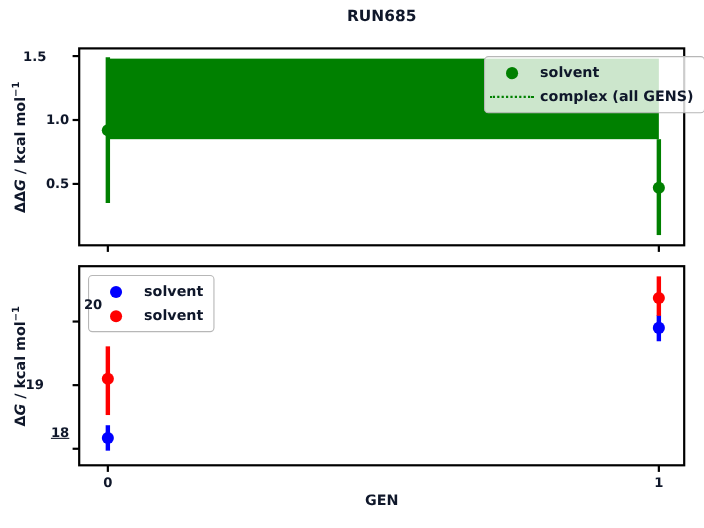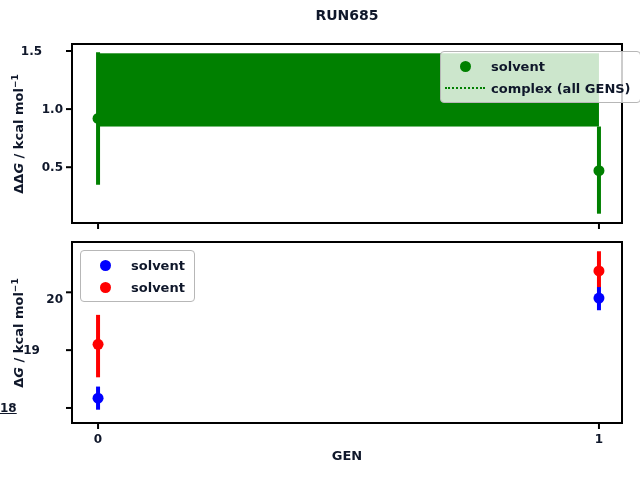--- a/index.html
+++ b/index.html
@@ -93,18 +93,18 @@
       <span class="handle">
         <span class="dot" style="background: rgb(255, 0, 0);"></span>
       </span>
       <span class="lbl">solvent</span>
     </div>
   </div>
 
 <div class="tick-label" style="left: 0px; width: 63px; top: 158.208px; text-align: right;">0.5</div>
     <div class="tick-label" style="left: 0px; width: 63px; top: 100.091px; text-align: right;">1.0</div>
     <div class="tick-label" style="left: 0px; width: 63px; top: 41.974px; text-align: center;">1.5</div>
-    <div class="tick-label" style="left: 0px; width: 63px; top: 399px;  text-decoration: underline;">18</div>
+    <div class="tick-label" style="left: 0px; width: 63px; top: 384px; text-align: right; text-decoration: underline;">18</div>
     <div class="tick-label" style="left: 0px; width: 63px; top: 341.137px; text-align: center;">19</div>
-    <div class="tick-label" style="left: 0px; width: 63px; top: 290px; text-align: right;">20</div>
+    <div class="tick-label" style="left: 0px; width: 63px; top: 268px; text-align: right; padding-left: 30px;">20</div>
     <div class="tick-label" style="left: 83.0474px; width: 30px; top: 430px; text-align: center;">0</div>
     <div class="tick-label" style="left: 583.958px; width: 30px; top: 430px; text-align: center;">1</div>
   </div>
 
 </body></html>

